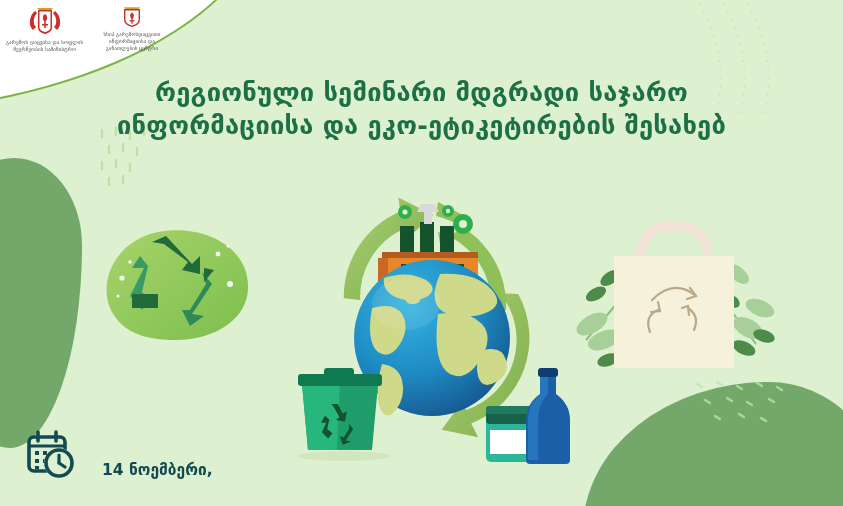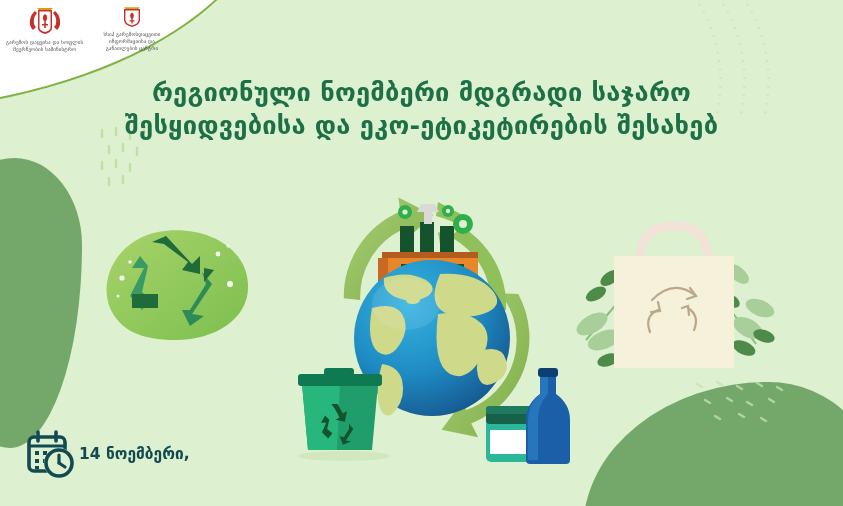--- a/index.html
+++ b/index.html
@@ -97,21 +97,21 @@
 
   
   .central { position: absolute; left: 288px; top: 178px; width: 290px; height: 288px; z-index: 4; }
 
   
   .tote { position: absolute; left: 568px; top: 212px; width: 212px; height: 168px; z-index: 4; }
 
   
   .datetime {
     position: absolute; left: 26px; bottom: 26px;
-    display: flex; align-items: center; gap: 1px; z-index: 7;
+    display: flex; align-items: flex-end; gap: 24px; z-index: 7;
   }
   .dt-text {
     color: #124a52; font-weight: 700; font-size: 15.5px; line-height: 1.25;
   }
   .dt-line { white-space: nowrap; }
 </style>
 </head>
 <body>
 
 <div class="poster">
@@ -195,22 +195,22 @@
       </svg>
       <div class="logo-text">
         <div>სსიპ გარემოსდაცვითი</div>
         <div>ინფორმაციისა და</div>
         <div>განათლების ცენტრი</div>
       </div>
     </div>
   </div>
 
   <div class="title">
-    <div class="title-line">რეგიონული ნოემბერი მდგრადი საჯარო</div>
-    <div class="title-line">შესყიდვებისა და ეკო-ეტიკეტირების შესახებ</div>
+    <div class="title-line">რეგიონული სემინარი მდგრადი საჯარო</div>
+    <div class="title-line">ინფორმაციისა და ეკო-ეტიკეტირების შესახებ</div>
   </div>
 
   <svg class="recycle-badge" viewBox="0 0 160 128">
     <defs>
       <linearGradient id="blobg" x1="0" y1="0" x2="1" y2="1">
         <stop offset="0%" stop-color="#a8d36a"></stop>
         <stop offset="100%" stop-color="#7cbf4e"></stop>
       </linearGradient>
     </defs>
     <path d="M14 86 C 2 56, 22 18, 62 10 C 104 2, 150 22, 152 62 C 154 96, 120 118, 80 118 C 44 118, 24 108, 14 86 Z" fill="url(#blobg)"></path>

